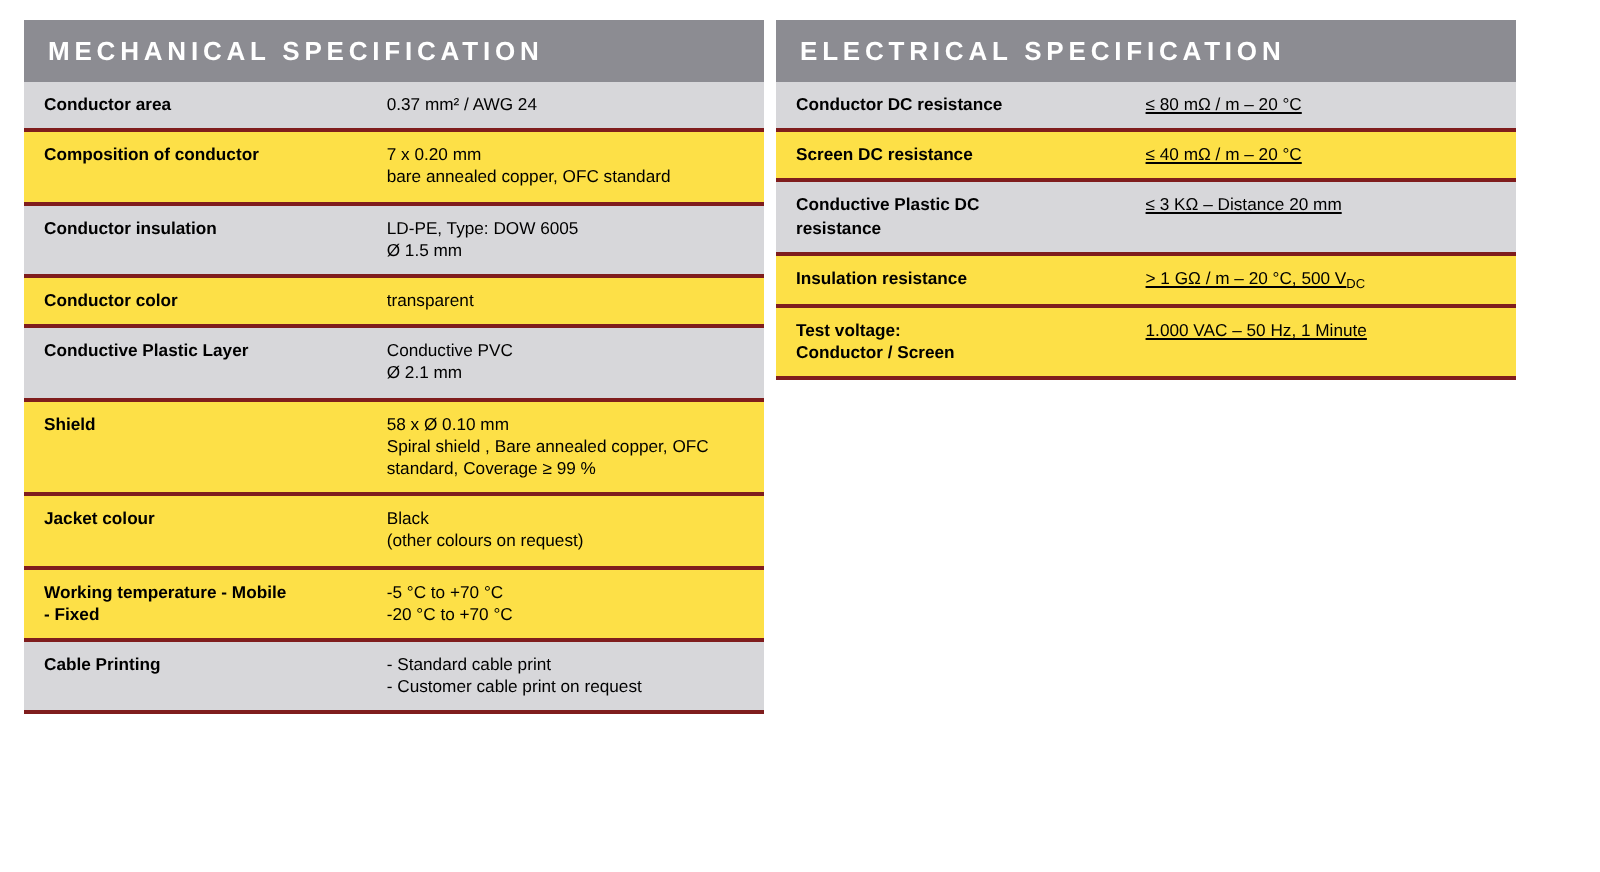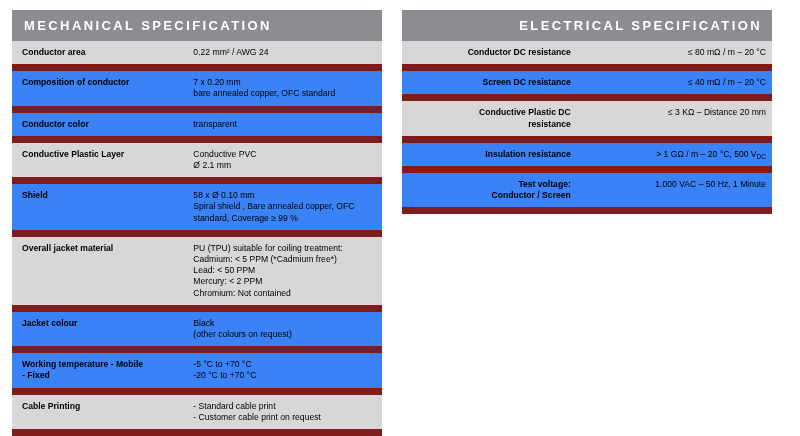--- a/index.html
+++ b/index.html
@@ -14,27 +14,27 @@
     color: #000000;
     overflow: hidden;
   }
   .page {
     position: relative;
     width: 800px;
     height: 436px;
     box-sizing: border-box;
     padding: 10px 12px 0 12px;
     display: flex;
-    gap: 20px;
+    gap: 6px;
   }
   .col {
     flex: 0 0 auto;
   }
   .col-left { width: 370px; }
-  .col-right { width: 370px; text-align: right; }
+  .col-right { width: 370px; }
 
   .section-header {
     background: #8c8c92;
     color: #ffffff;
     font-size: 13px;
     font-weight: bold;
     letter-spacing: 2.4px;
     padding: 7px 10px 7px 12px;
     height: 17px;
     line-height: 17px;
@@ -46,88 +46,85 @@
     width: 100%;
     border-collapse: collapse;
     table-layout: fixed;
     margin-top: 0;
   }
   table.spec td {
     vertical-align: top;
     padding: 6px 6px 6px 10px;
     font-size: 8.6px;
     line-height: 11.2px;
-    border-bottom: 7px solid #7f1d1d;
+    border-bottom: 2px solid #7f1d1d;
   }
   td.label {
     width: 46%;
     font-weight: bold;
     background: #d7d7da;
     padding-left: 12px;
     white-space: pre-line;
   }
   td.value {
     width: 54%;
     background: #d7d7da;
     padding-left: 10px;
     white-space: pre-line;
     font-weight: normal;
   }
-  tr.alt td { background: #3b82f6; }
+  tr.alt td { background: #fde047; }
 
   
   .col-right td.label { width: 47%; }
-  .col-right td.value { width: 53%; }
+  .col-right td.value { width: 53%; text-decoration: underline; }
   sub {
     font-size: 6.5px;
     vertical-align: baseline;
     position: relative;
     top: 2px;
   }
 </style>
 </head>
 <body>
 
 <div class="page">
 
   <div class="col col-left">
     <div class="section-header">MECHANICAL SPECIFICATION</div>
     <table class="spec">
       <tbody>
         <tr>
           <td class="label">Conductor area</td>
-          <td class="value">0.22 mm² / AWG 24</td>
+          <td class="value">0.37 mm² / AWG 24</td>
         </tr>
         <tr class="alt">
           <td class="label">Composition of conductor</td>
           <td class="value">7 x 0.20 mm
 bare annealed copper, OFC standard</td>
+        </tr>
+        <tr>
+          <td class="label">Conductor insulation</td>
+          <td class="value">LD-PE, Type: DOW 6005
+Ø 1.5 mm</td>
         </tr>
         <tr class="alt">
           <td class="label">Conductor color</td>
           <td class="value">transparent</td>
         </tr>
         <tr>
           <td class="label">Conductive Plastic Layer</td>
           <td class="value">Conductive PVC
 Ø 2.1 mm</td>
         </tr>
         <tr class="alt">
           <td class="label">Shield</td>
           <td class="value">58 x Ø 0.10 mm
 Spiral shield , Bare annealed copper, OFC
 standard, Coverage ≥ 99 %</td>
-        </tr>
-        <tr>
-          <td class="label">Overall jacket material</td>
-          <td class="value">PU (TPU) suitable for coiling treatment:
-Cadmium:   &lt; 5 PPM (*Cadmium free*)
-Lead:          &lt; 50 PPM
-Mercury:     &lt; 2 PPM
-Chromium:  Not contained</td>
         </tr>
         <tr class="alt">
           <td class="label">Jacket colour</td>
           <td class="value">Black
 (other colours on request)</td>
         </tr>
         <tr class="alt">
           <td class="label">Working temperature  - Mobile
                                   - Fixed</td>
           <td class="value">-5 °C to +70 °C

